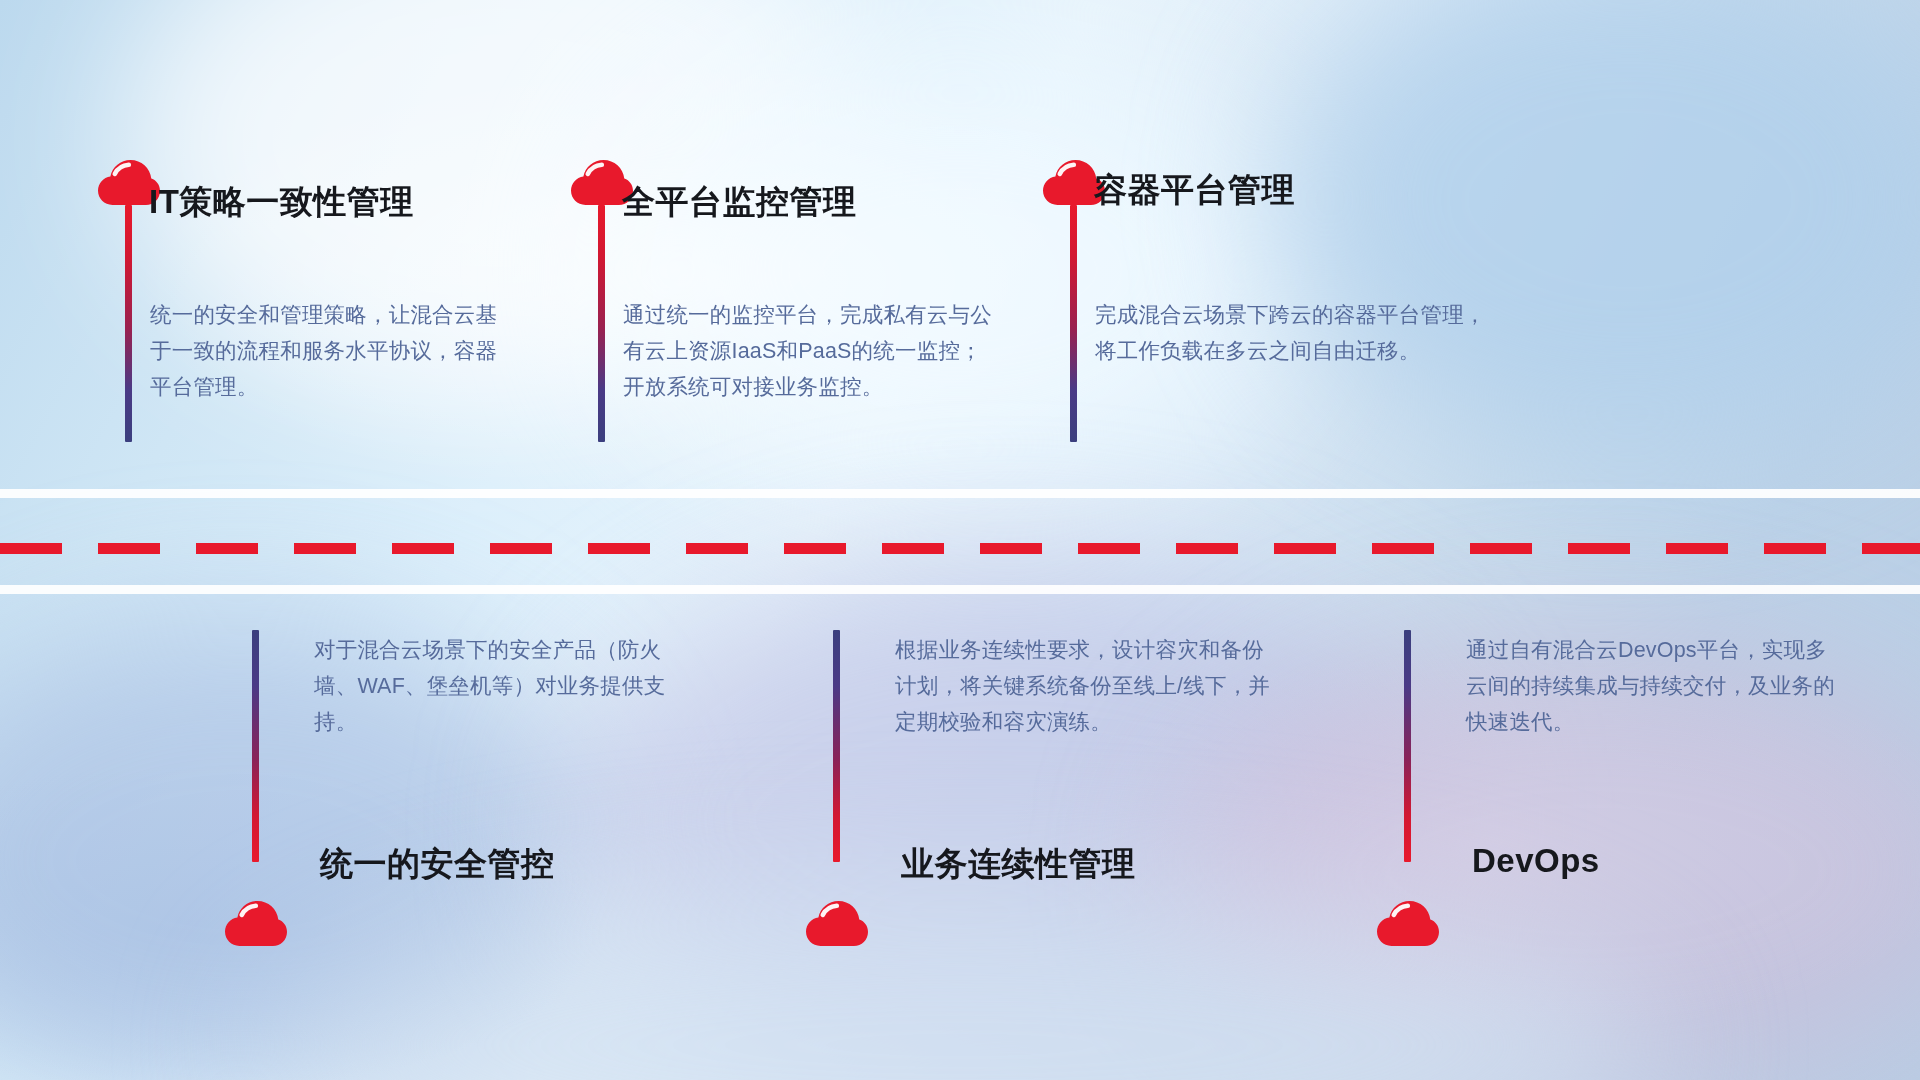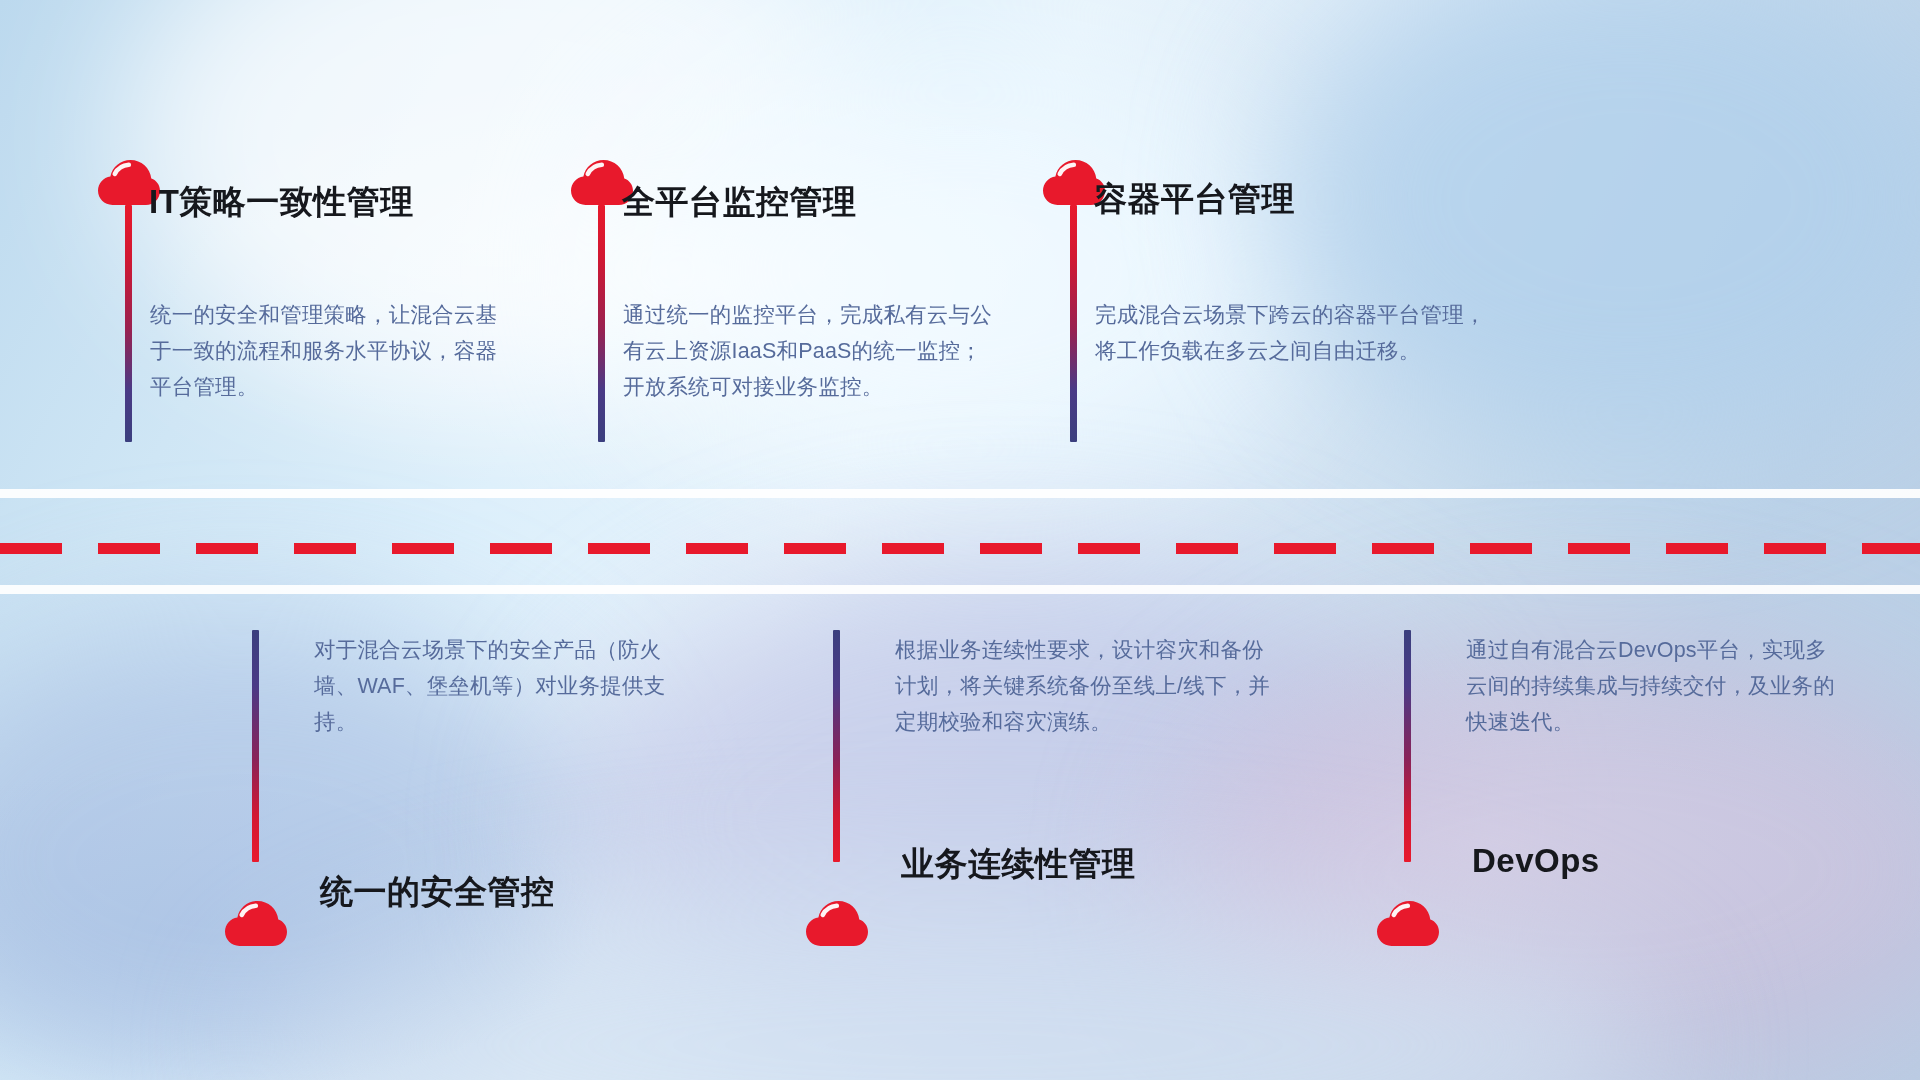--- a/index.html
+++ b/index.html
@@ -173,36 +173,36 @@
   </div>
 
   <div class="col" style="left:1043px; top:160px;">
     <div class="cloud-icon" style="left:0px; top:0px;">
       <svg width="62" height="46" viewBox="0 0 62 46" xmlns="http://www.w3.org/2000/svg">
         <path d="M14.5 45 C6.2 45 0 38.6 0 30.6 C0 23.2 5.4 17.2 12.4 16.4 C14.3 6.9 22.6 0 32.5 0 C43.3 0 52.2 8.1 53.3 18.6 C58.5 20.3 62 25.2 62 30.9 C62 38.7 55.7 45 47.9 45 Z" fill="#E8192C"></path>
         <path d="M16.8 13.9 C19.6 8.6 24.8 5.2 30.8 4.8" stroke="#FFFFFF" stroke-width="4.6" stroke-linecap="round" fill="none" opacity="0.95"></path>
       </svg>
     </div>
     <div class="stem stem-top" style="left:27px; top:45px; height:237px;"></div>
-    <div class="col-title" style="left:51px; top:17px;">容器平台管理</div>
+    <div class="col-title" style="left:51px; top:8px;">容器平台管理</div>
     <div class="col-body" style="left:52px; top:137px; width:400px;">完成混合云场景下跨云的容器平台管理，将工作负载在多云之间自由迁移。</div>
   </div>
 
   <div class="rule rule-top"></div>
   <div class="dash-line">
     <svg class="dash-svg" width="1920" height="11" viewBox="0 0 1920 11" xmlns="http://www.w3.org/2000/svg">
       <line x1="0" y1="5.5" x2="1920" y2="5.5" stroke="#E8192C" stroke-width="11" stroke-dasharray="62 36"></line>
     </svg>
   </div>
   <div class="rule rule-bottom"></div>
 
   <div class="col" style="left:252px; top:630px;">
     <div class="stem stem-bottom" style="left:0px; top:0px; height:232px;"></div>
     <div class="col-body" style="left:62px; top:2px; width:368px;">对于混合云场景下的安全产品（防火墙、WAF、堡垒机等）对业务提供支持。</div>
-    <div class="col-title" style="left:68px; top:212px;margin-top:28px;">统一的安全管控</div>
+    <div class="col-title" style="left:68px; top:212px;">统一的安全管控</div>
     <div class="cloud-icon" style="left:-27px; top:271px;">
       <svg width="62" height="46" viewBox="0 0 62 46" xmlns="http://www.w3.org/2000/svg">
         <path d="M14.5 45 C6.2 45 0 38.6 0 30.6 C0 23.2 5.4 17.2 12.4 16.4 C14.3 6.9 22.6 0 32.5 0 C43.3 0 52.2 8.1 53.3 18.6 C58.5 20.3 62 25.2 62 30.9 C62 38.7 55.7 45 47.9 45 Z" fill="#E8192C"></path>
         <path d="M16.8 13.9 C19.6 8.6 24.8 5.2 30.8 4.8" stroke="#FFFFFF" stroke-width="4.6" stroke-linecap="round" fill="none" opacity="0.95"></path>
       </svg>
     </div>
   </div>
 
   <div class="col" style="left:833px; top:630px;">
     <div class="stem stem-bottom" style="left:0px; top:0px; height:232px;"></div>

